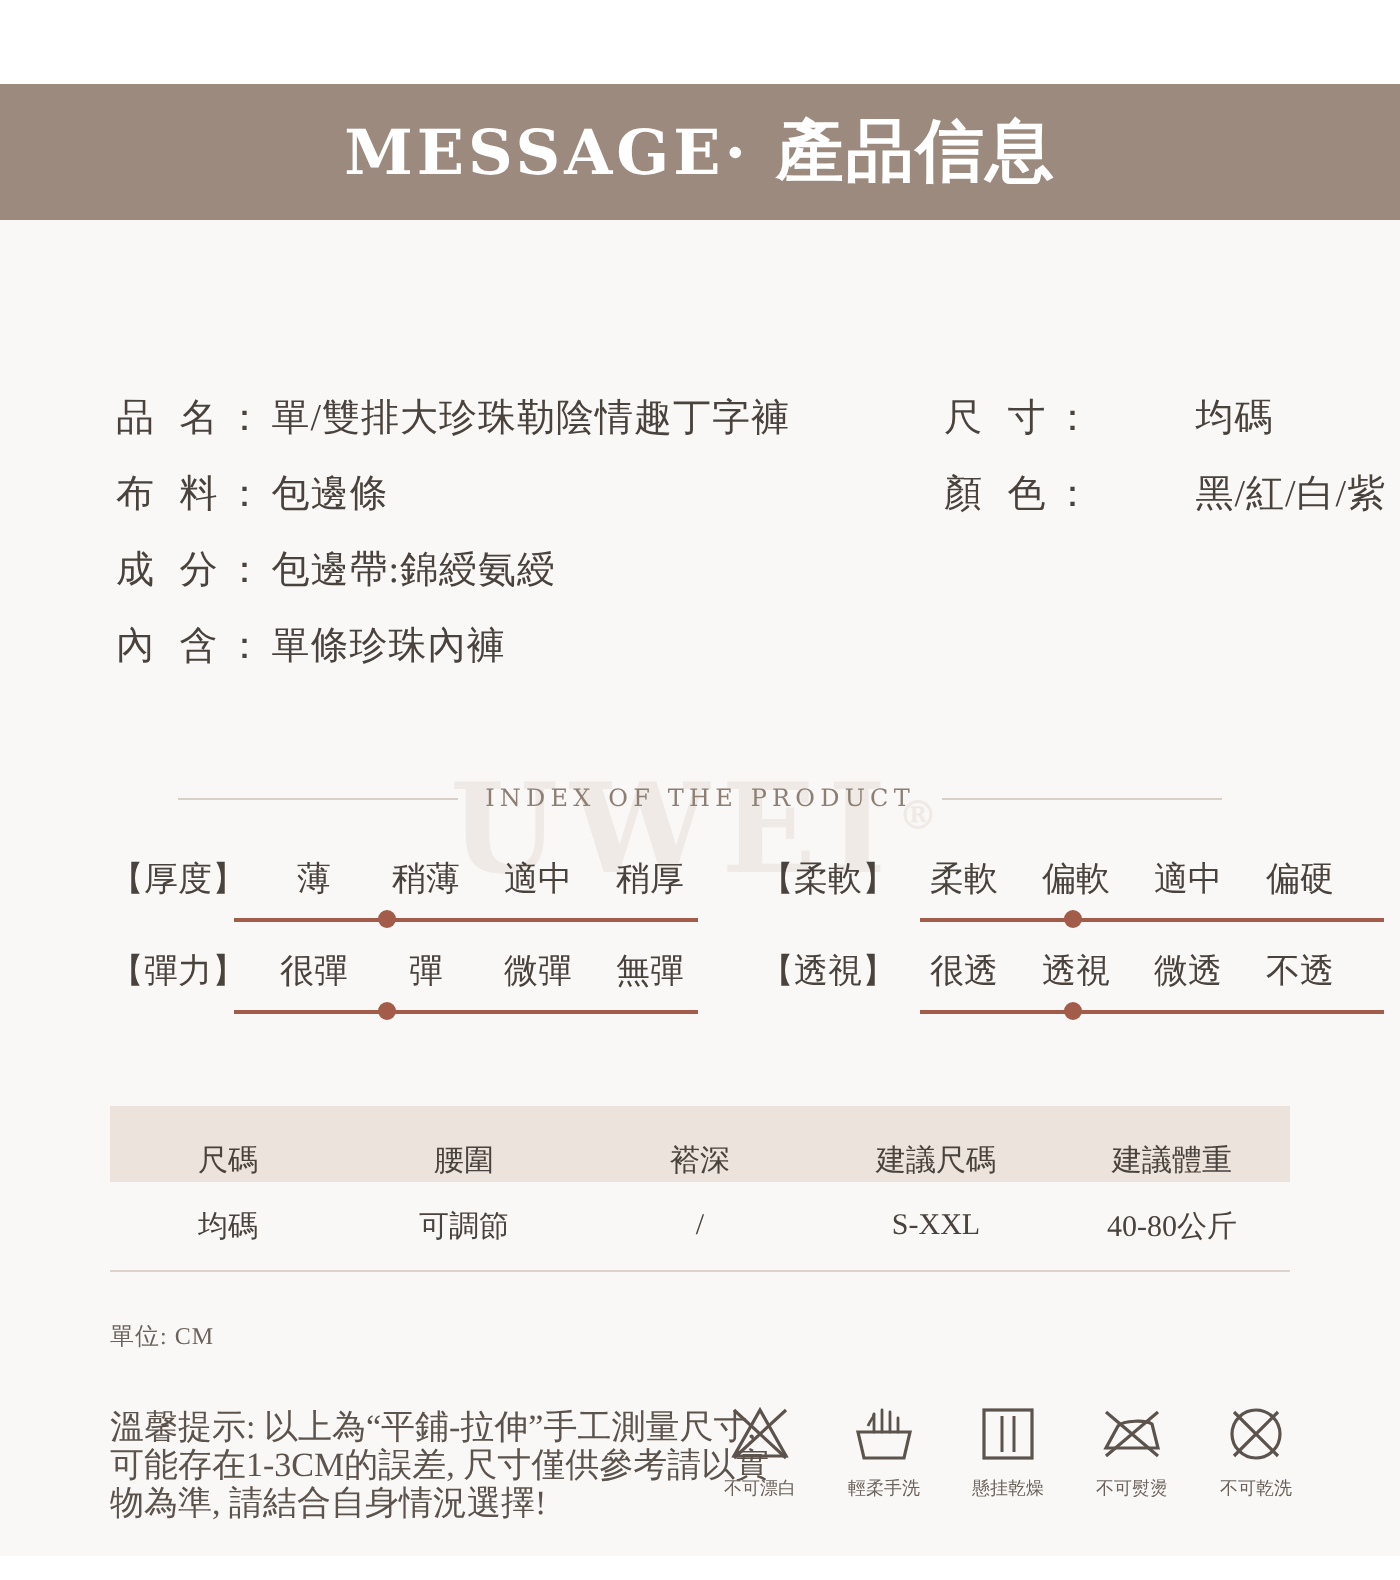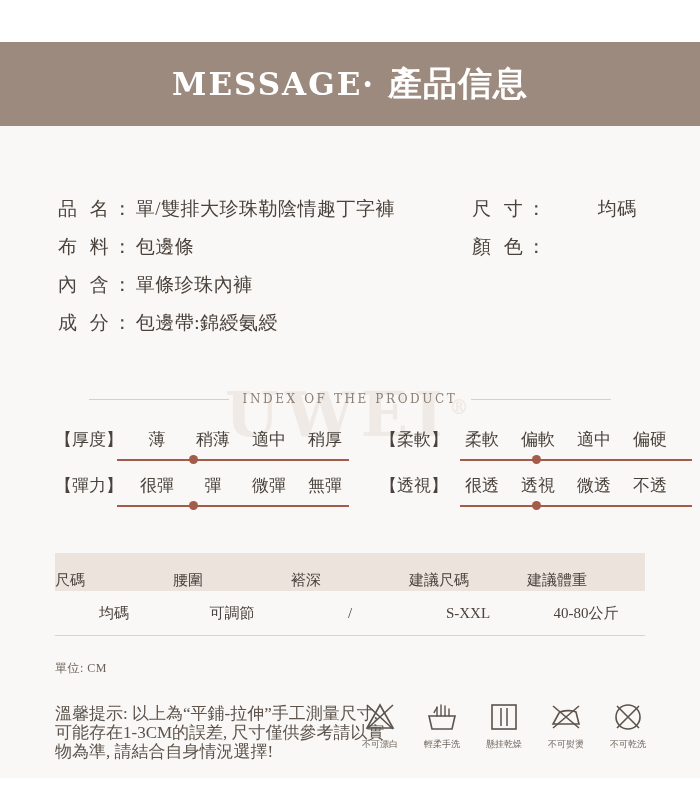--- a/index.html
+++ b/index.html
@@ -19,21 +19,21 @@
     width: 700px;
     height: 790px;
     background: #faf8f6;
   }
   
   .banner {
     position: absolute;
     left: 0;
     top: 42px;
     width: 700px;
-    height: 84px;
+    height: 68px;
     background: #9c8a7e;
     display: flex;
     align-items: center;
     justify-content: center;
   }
   .banner-text {
     color: #ffffff;
     font-size: 34px;
     letter-spacing: 1px;
     font-family: "DejaVu Serif", serif;
@@ -206,21 +206,21 @@
   }
   .table-head {
     display: flex;
     background: #ebe3dc;
     height: 38px;
     align-items: center;
   }
   .table-head div {
     font-size: 15px;
     color: #4a423c;
-    text-align: left;
+    text-align: center;
     margin-top: 16px;
   }
   .table-body {
     display: flex;
     height: 44px;
     align-items: center;
     border-bottom: 1px solid #ddd3ca;
   }
   .table-body div {
     font-size: 15px;
@@ -303,35 +303,36 @@
       </div>
     </div>
 
     <div class="spec-row">
       <div class="spec-left">
         <span class="spec-label">布 料：</span>
         <span class="spec-value">包邊條</span>
       </div>
       <div class="spec-right">
         <span class="spec-label">顏 色：</span>
-      </div>
+        <span class="spec-value">黑/紅/白/紫</span>
+      </div>
+    </div>
+
+    <div class="spec-row">
+      <div class="spec-left">
+        <span class="spec-label">成 分：</span>
+        <span class="spec-value">包邊帶:錦綬氨綬</span>
+      </div>
+      <div class="spec-right"></div>
     </div>
 
     <div class="spec-row">
       <div class="spec-left">
         <span class="spec-label">內 含：</span>
         <span class="spec-value">單條珍珠內褲</span>
-      </div>
-      <div class="spec-right"></div>
-    </div>
-
-    <div class="spec-row">
-      <div class="spec-left">
-        <span class="spec-label">成 分：</span>
-        <span class="spec-value">包邊帶:錦綬氨綬</span>
       </div>
       <div class="spec-right"></div>
     </div>
 
   </div>
 
   <div class="watermark">
     <span>UWEI</span><span class="reg">®</span>
   </div>
 

